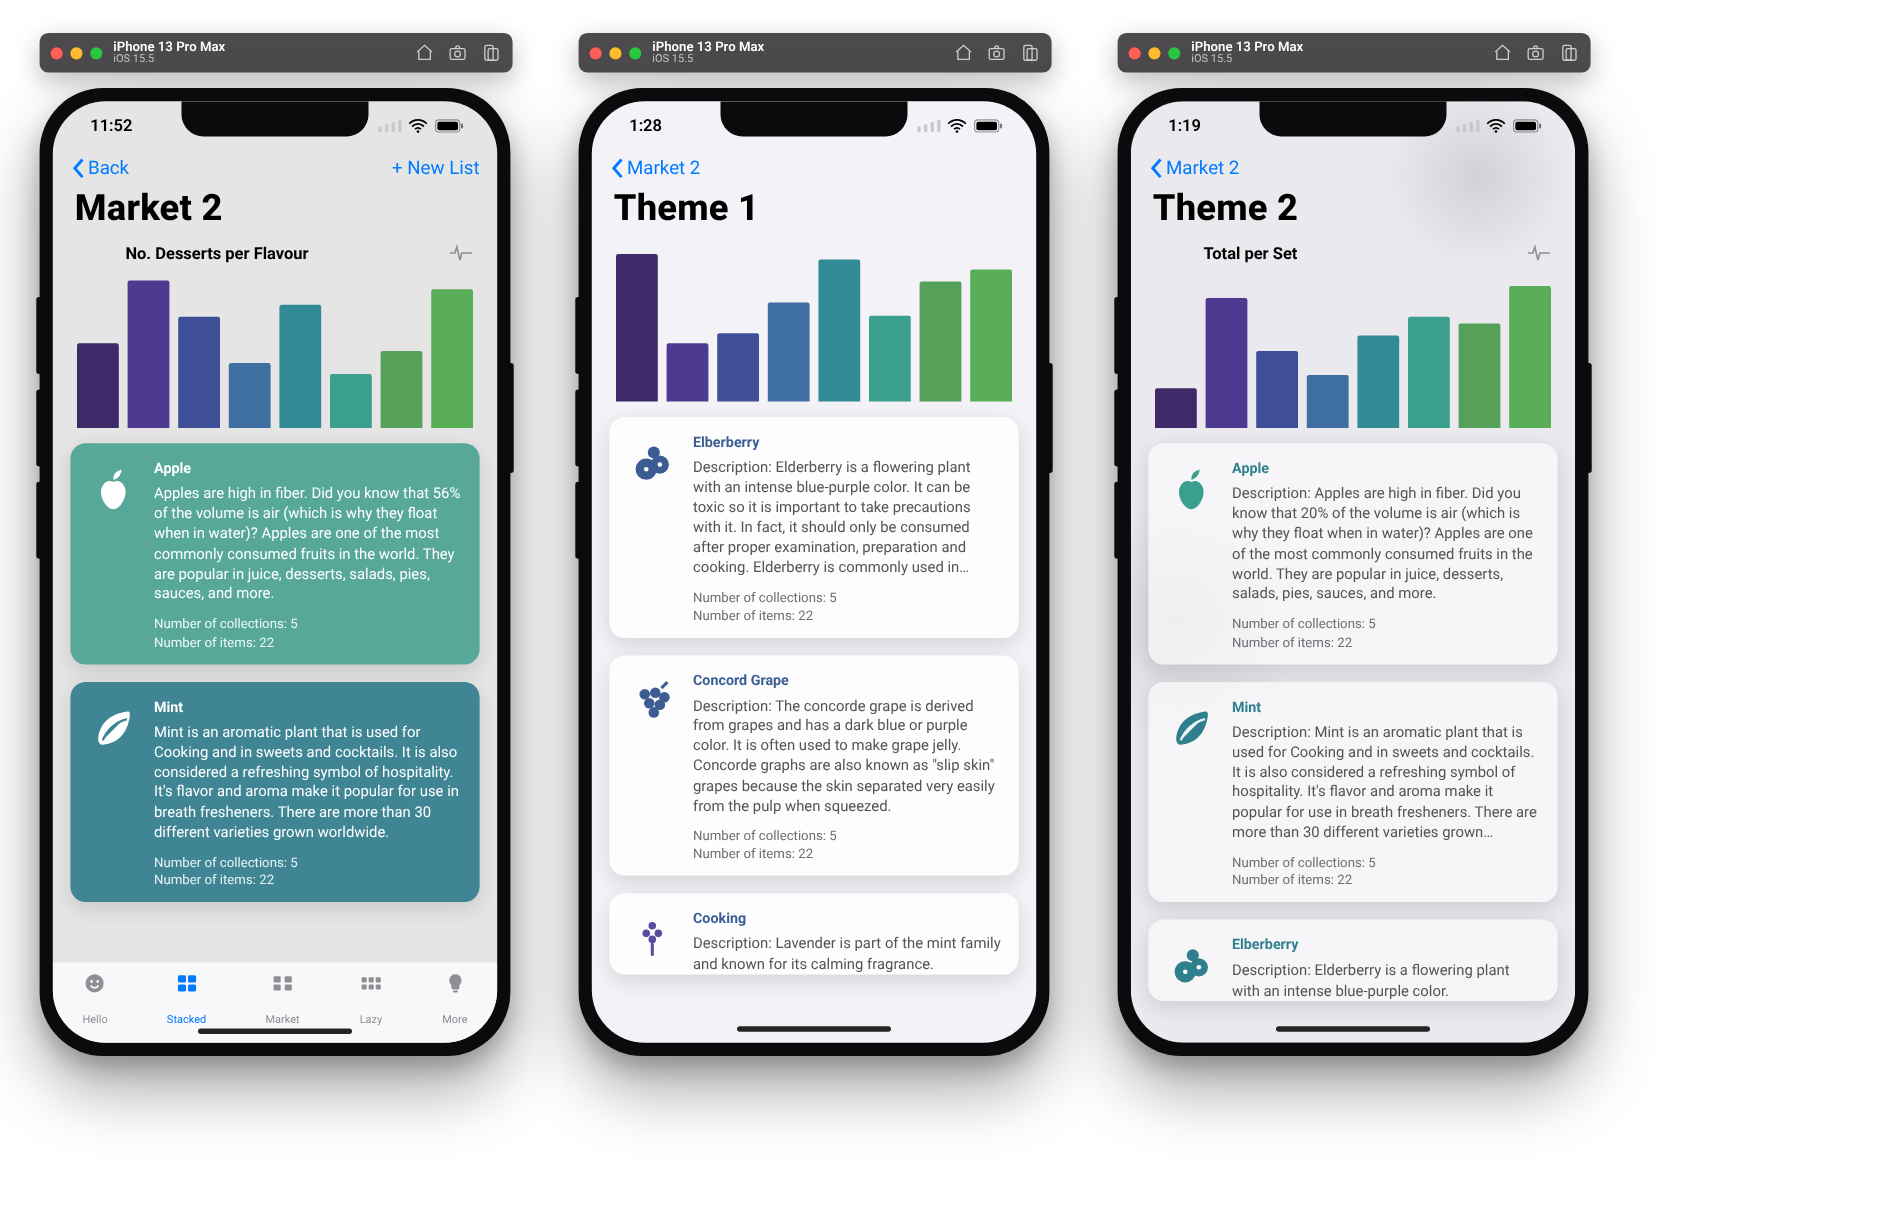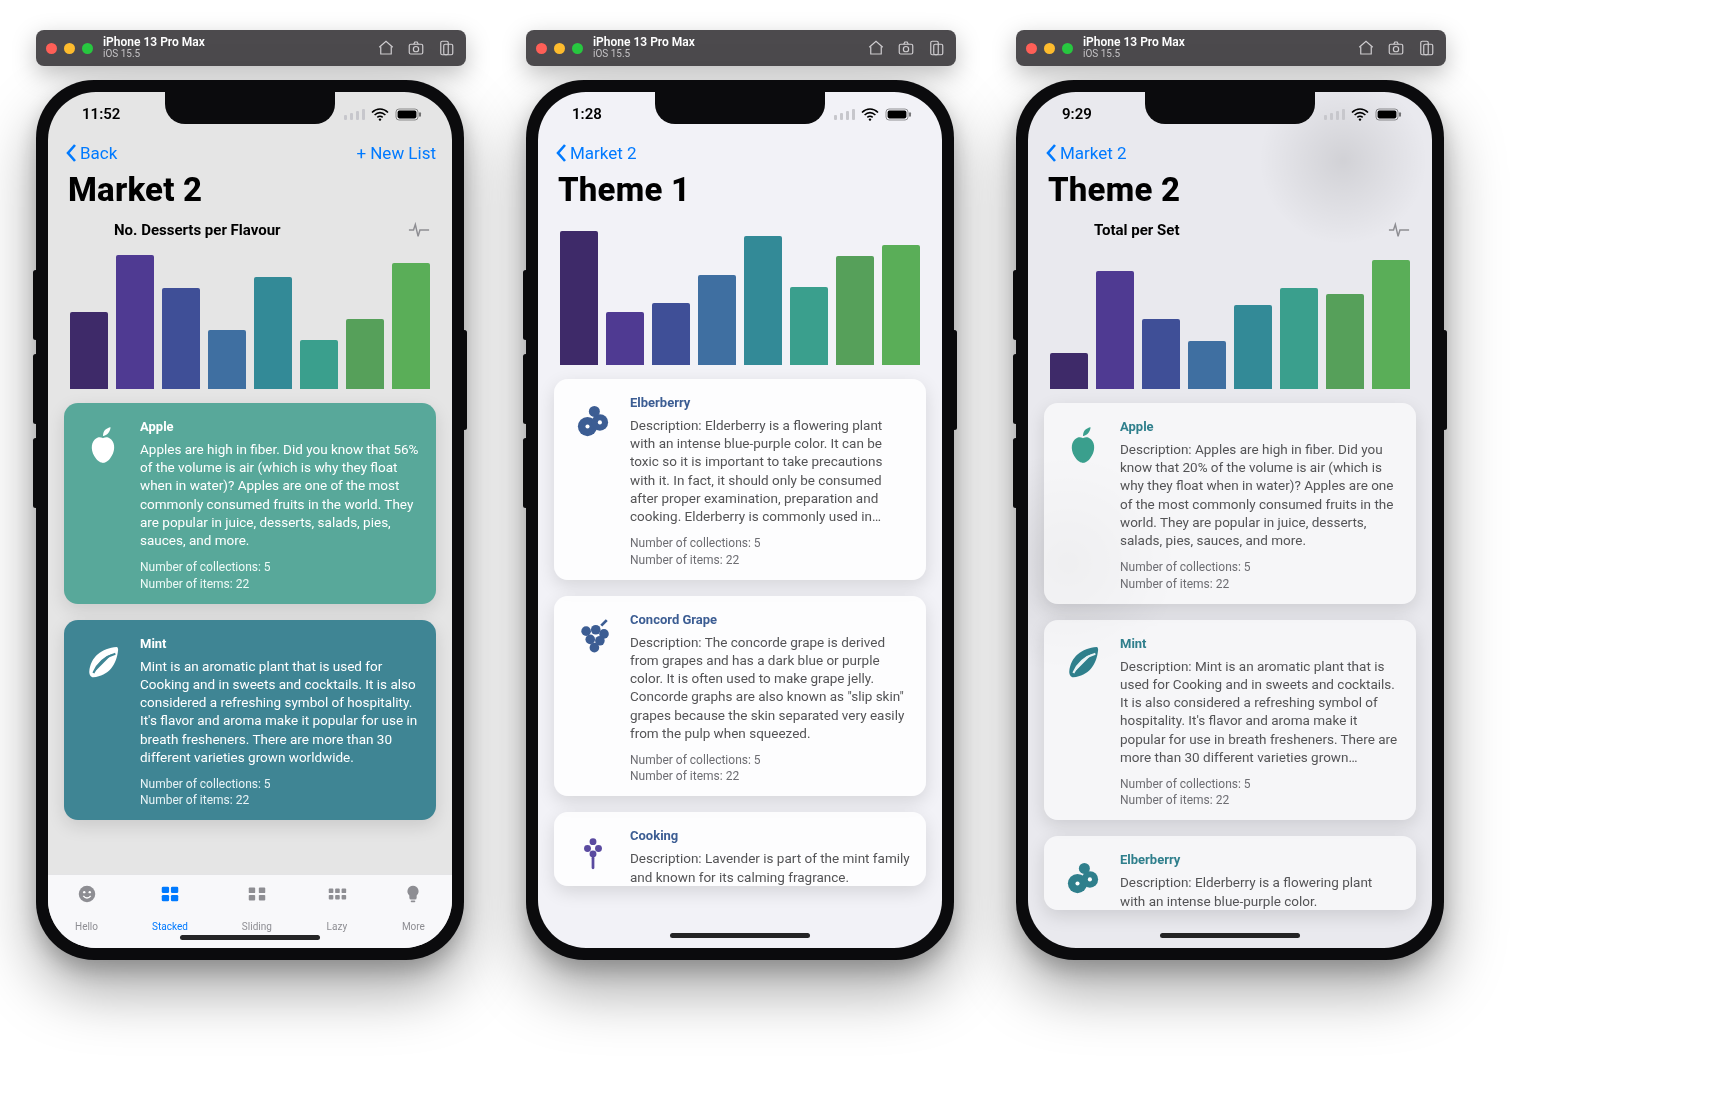--- a/index.html
+++ b/index.html
@@ -317,21 +317,21 @@
                 </svg></span>
         <span>Stacked</span>
       </div>
       <div class="tab ">
         <span><svg viewBox="0 0 24 24" fill="#8e8e93">
                   <rect x="3" y="5" width="7" height="6" rx="1"></rect>
                   <rect x="14" y="5" width="7" height="6" rx="1"></rect>
                   <rect x="3" y="13" width="7" height="6" rx="1"></rect>
                   <rect x="14" y="13" width="7" height="6" rx="1"></rect>
                 </svg></span>
-        <span>Sliding</span>
+        <span>Market</span>
       </div>
       <div class="tab ">
         <span><svg viewBox="0 0 24 24" fill="#8e8e93">
                   <rect x="3" y="6" width="5" height="5" rx="1"></rect>
                   <rect x="10" y="6" width="5" height="5" rx="1"></rect>
                   <rect x="17" y="6" width="5" height="5" rx="1"></rect>
                   <rect x="3" y="13" width="5" height="5" rx="1"></rect>
                   <rect x="10" y="13" width="5" height="5" rx="1"></rect>
                   <rect x="17" y="13" width="5" height="5" rx="1"></rect>
                 </svg></span>
@@ -514,21 +514,21 @@
           <svg viewBox="0 0 24 24">
             <rect x="5" y="3" width="10" height="18" rx="2"></rect>
             <rect x="9" y="7" width="12" height="14" rx="2"></rect>
           </svg>
         </div>
   </div>
     <div class="phone">
       <div class="screen blur">
         <div class="notch"></div>
         <div class="status">
-          <span>9:29</span>
+          <span>1:19</span>
           <div class="status-icons">
     <div class="sig-dots">
                 <span></span>
                 <span></span>
                 <span></span>
                 <span></span>
               </div>
     <svg width="18" height="13" viewBox="0 0 18 13">
                 <path d="M1 4.5C3.5 2 6 1 9 1s5.5 1 8 3.5" stroke="#000" stroke-width="1.6" fill="none"></path>
                 <path d="M3.6 7C5.3 5.4 7 4.6 9 4.6s3.7.8 5.4 2.4" stroke="#000" stroke-width="1.6" fill="none"></path>

